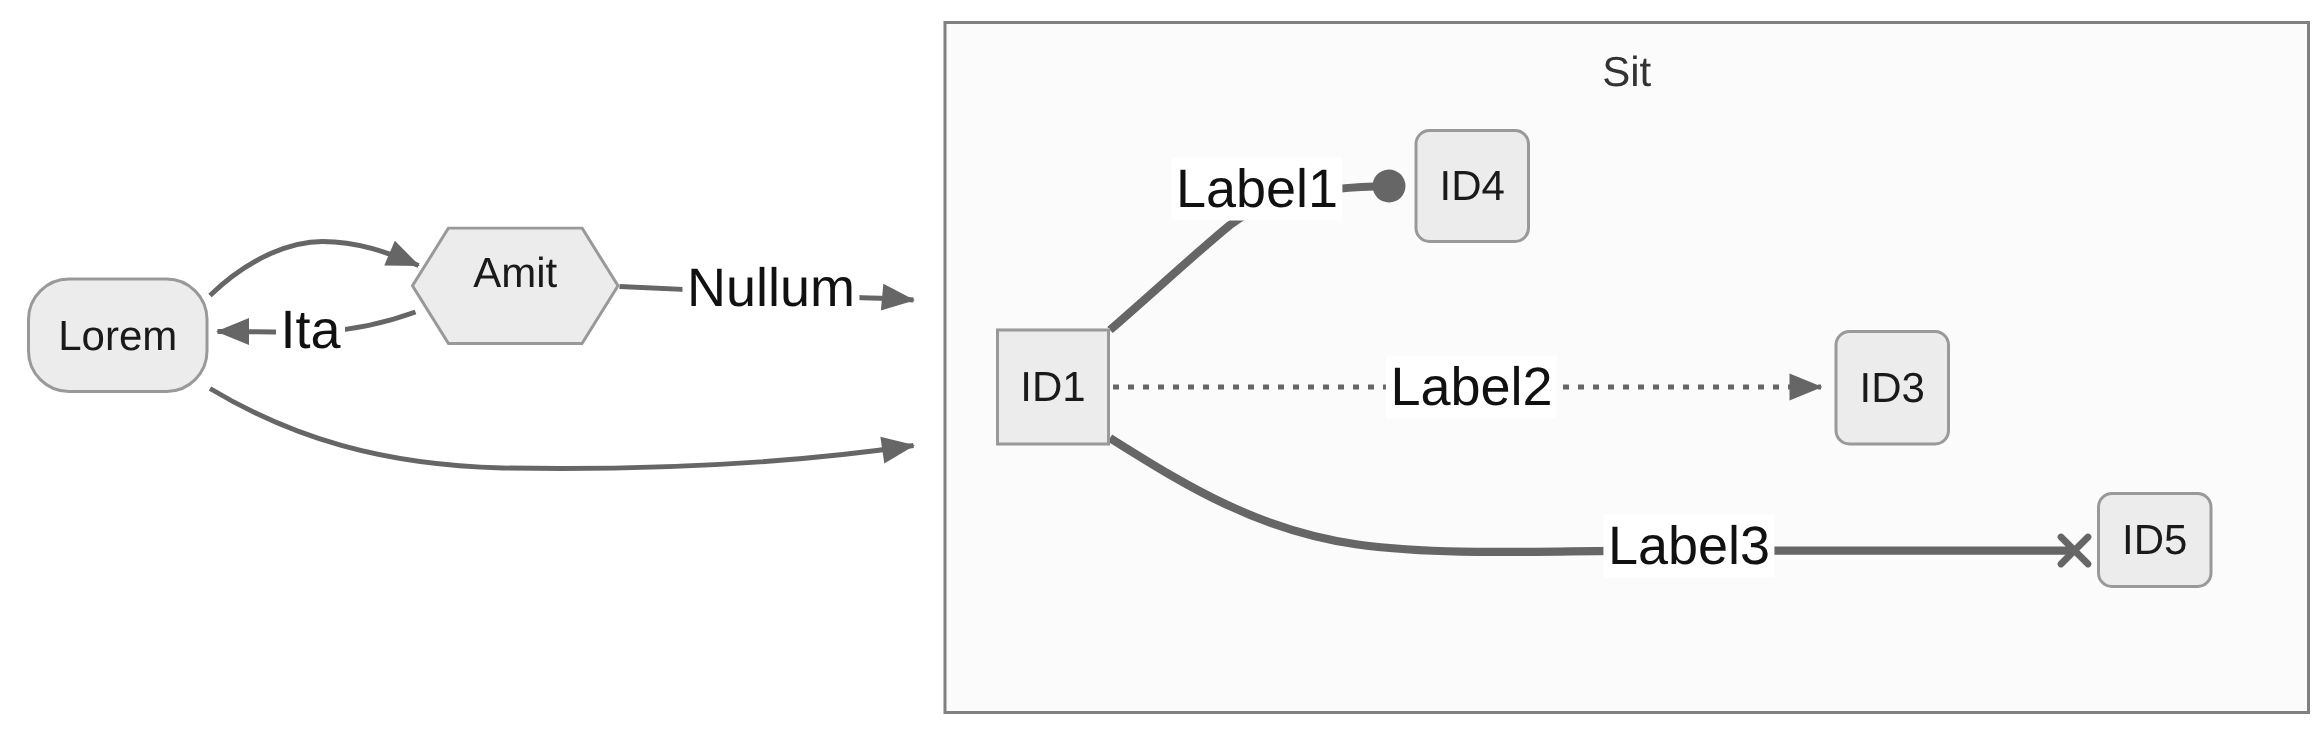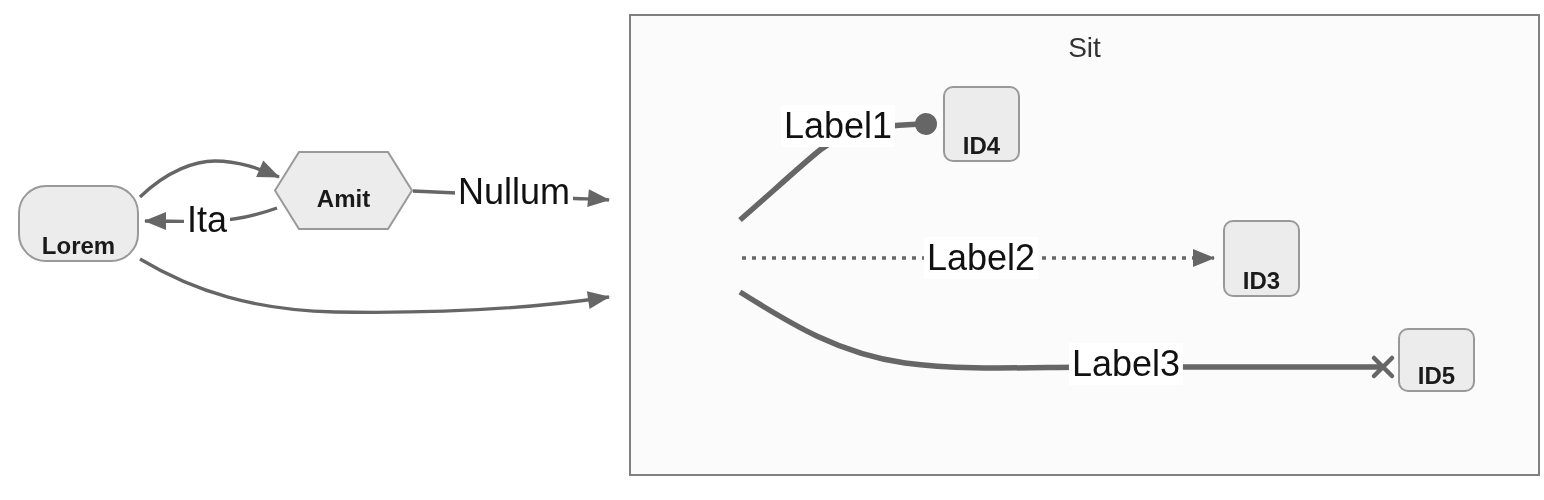--- a/index.html
+++ b/index.html
@@ -43,28 +43,27 @@
   }
   .e { fill: none; stroke: var(--edge); }
   .n { stroke-width: 3.3px; }
   .t { stroke-width: 5.5px; }
   .d { stroke-width: 3.3px; stroke-dasharray: 4 6; }
   .af { fill: var(--edge); stroke: none; }
   .as { stroke: var(--edge); stroke-width: 4.5px; fill: none; stroke-linecap: round; }
   .node {
     position: absolute;
     display: flex;
-    align-items: flex-end;
+    align-items: center;
     justify-content: center;
     background: var(--node-fill);
     border: 2px solid var(--node-border);
     color: var(--text);
-    font-size: 24px;
+    font-size: 28px;
     z-index: 2;
-    font-weight: bold;
   }
   .rounded { border-radius: 10px; }
   .hex {
     background: transparent;
     border: none;
   }
   .hex svg { position: absolute; left: 0; top: 0; }
   .hex polygon { fill: var(--node-fill); stroke: var(--node-border); stroke-width: 2; }
   .hex .hex-label { position: relative; }
   .node-lorem { left: 18px; top: 185px; width: 121px; height: 77px; border-radius: 28px; }
@@ -130,20 +129,23 @@
     <span>Lorem</span>
   </div>
 
   <div class="node hex node-amit">
     <svg width="139" height="79" viewBox="0 0 139 79">
       <polygon points="25,1 114,1 138,39.5 114,78 25,78 1,39.5"></polygon>
     </svg>
     <span class="hex-label">Amit</span>
   </div>
 
+  <div class="node node-id1">
+    <span>ID1</span>
+  </div>
 
   <div class="node rounded node-id4">
     <span>ID4</span>
   </div>
 
   <div class="node rounded node-id3">
     <span>ID3</span>
   </div>
 
   <div class="node rounded node-id5">

